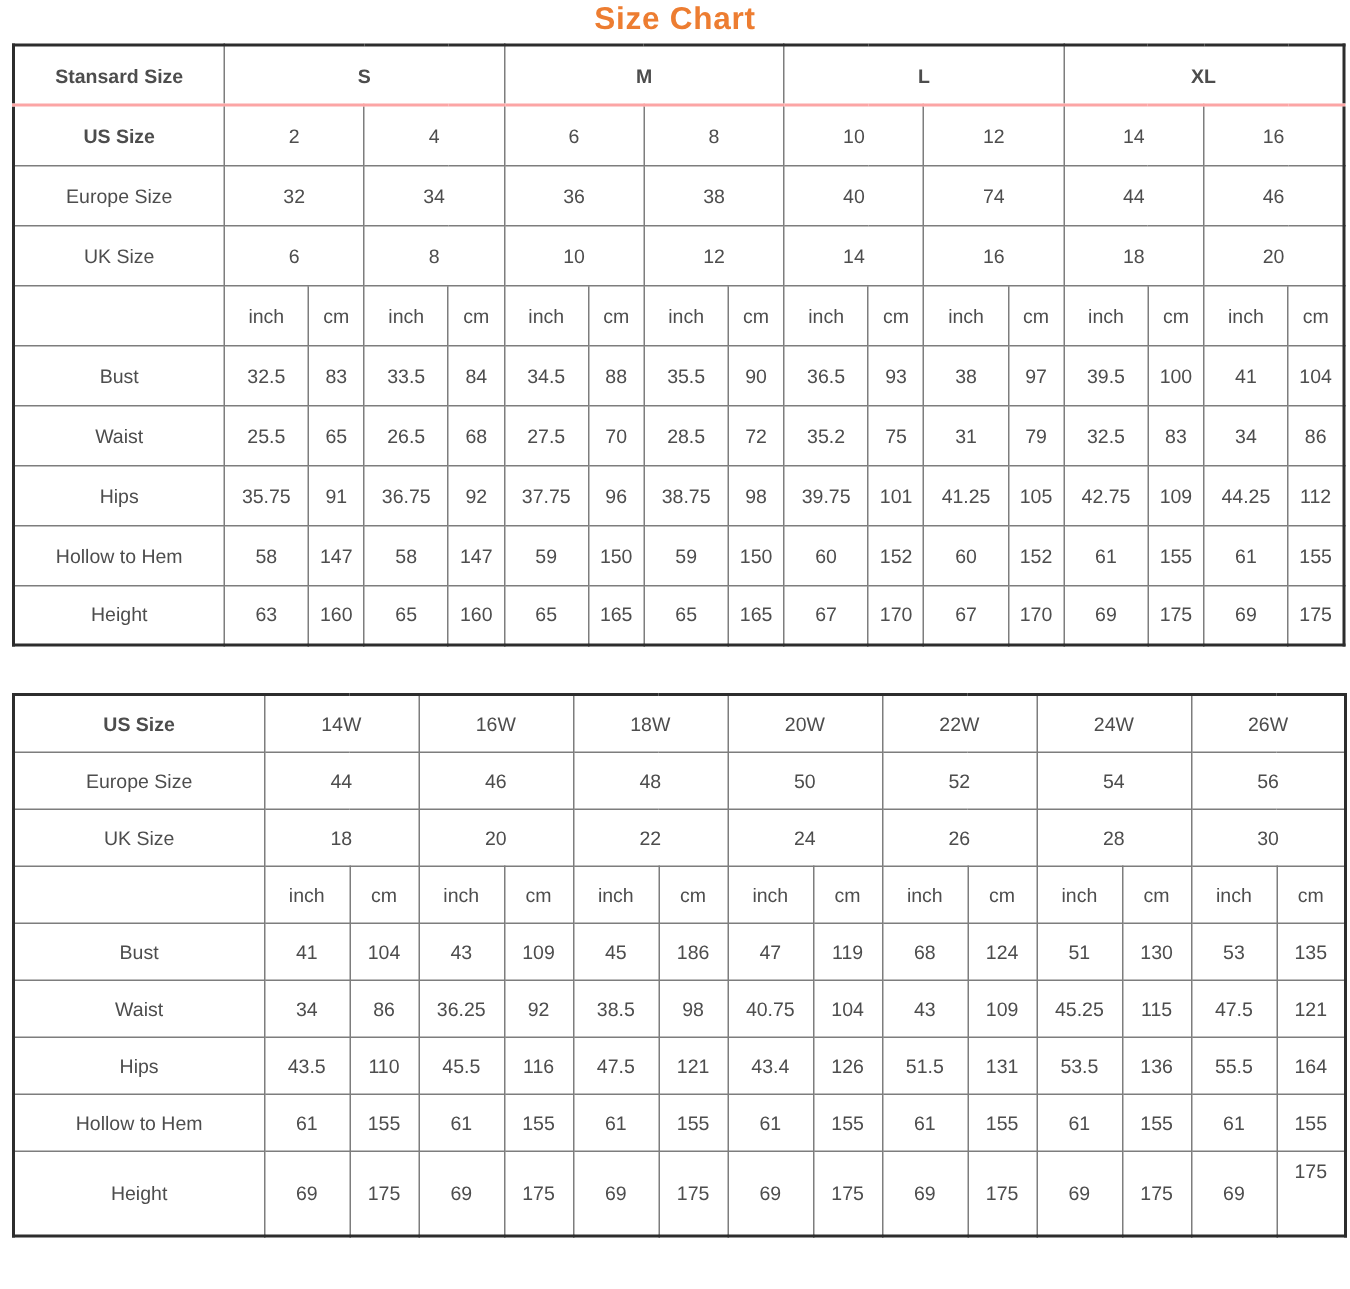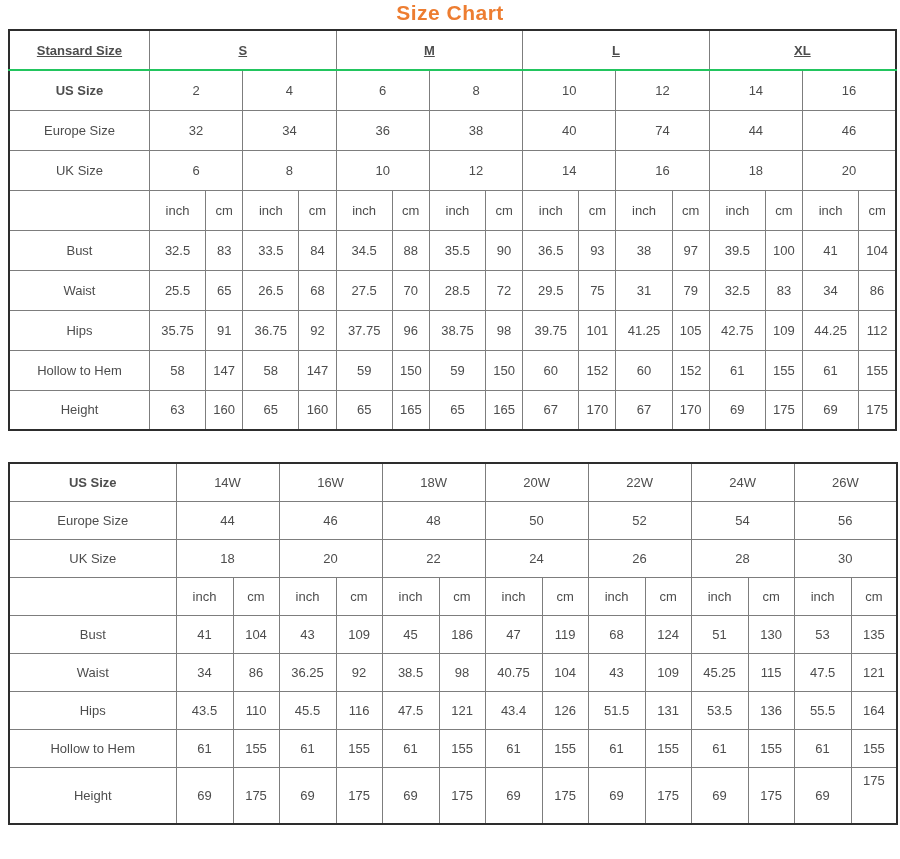--- a/index.html
+++ b/index.html
@@ -42,21 +42,21 @@
     padding: 0 2px;
     overflow: hidden;
     white-space: nowrap;
   }
   td.header-bold {
     font-weight: bold;
     font-size: 14px;
     color: #2e2e2e;
   }
   
-  #table1 tr:first-child td { border-bottom: 2px solid #22c55e; text-decoration: underline; }
+  #table1 tr:first-child td { border-bottom: 2px solid #fca5a5; }
 
   
   #table1 tr { height: 40px; }
   #table2 tr { height: 38px; }
   #table2 tr:last-child { height: 57px; }
   
   #table2 tr:last-child td:last-child { vertical-align: top; padding-top: 5px; }
 
   
   #table1 col.col-label { width: 140px; }
@@ -176,21 +176,21 @@
         <tr>
           <td>Waist</td>
           <td>25.5</td>
           <td>65</td>
           <td>26.5</td>
           <td>68</td>
           <td>27.5</td>
           <td>70</td>
           <td>28.5</td>
           <td>72</td>
-          <td>29.5</td>
+          <td>35.2</td>
           <td>75</td>
           <td>31</td>
           <td>79</td>
           <td>32.5</td>
           <td>83</td>
           <td>34</td>
           <td>86</td>
         </tr>
         <tr>
           <td>Hips</td>

